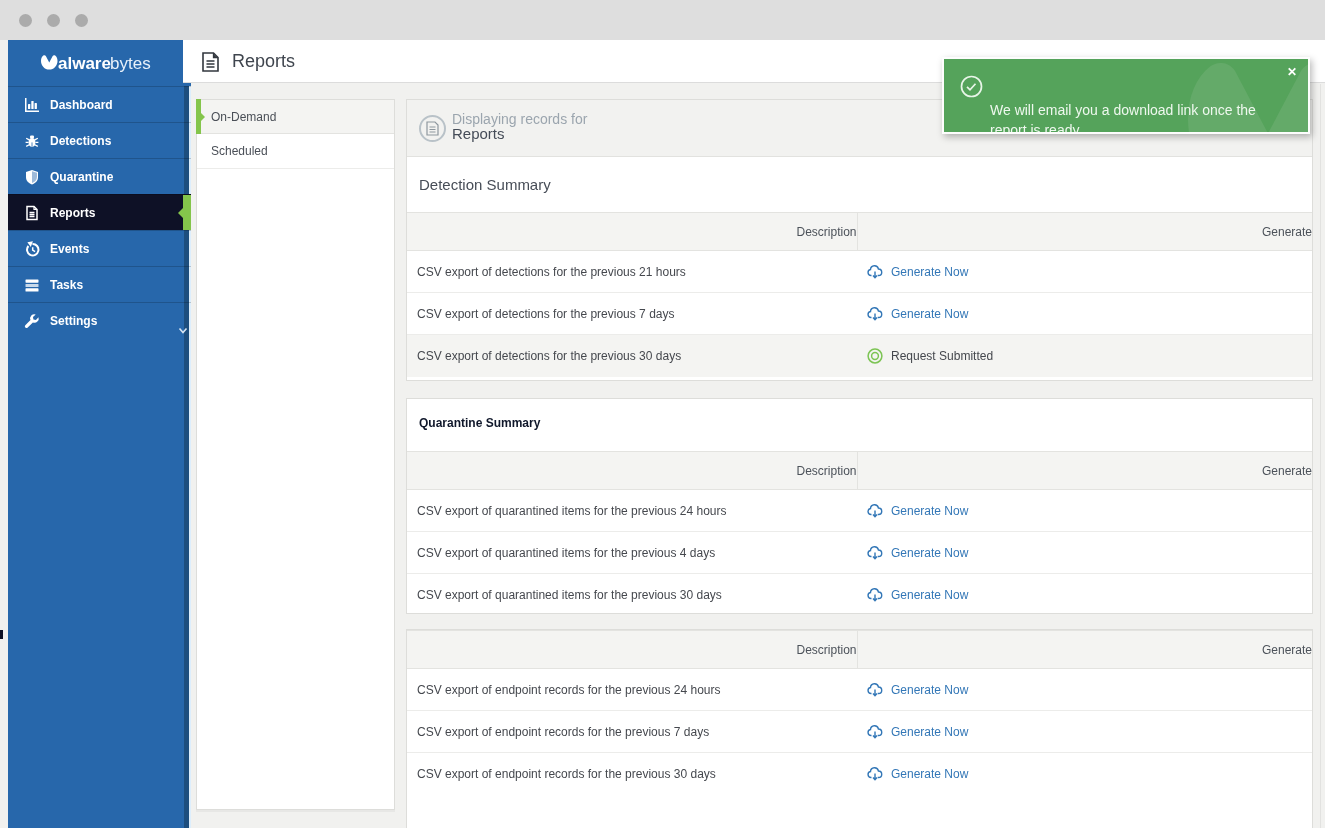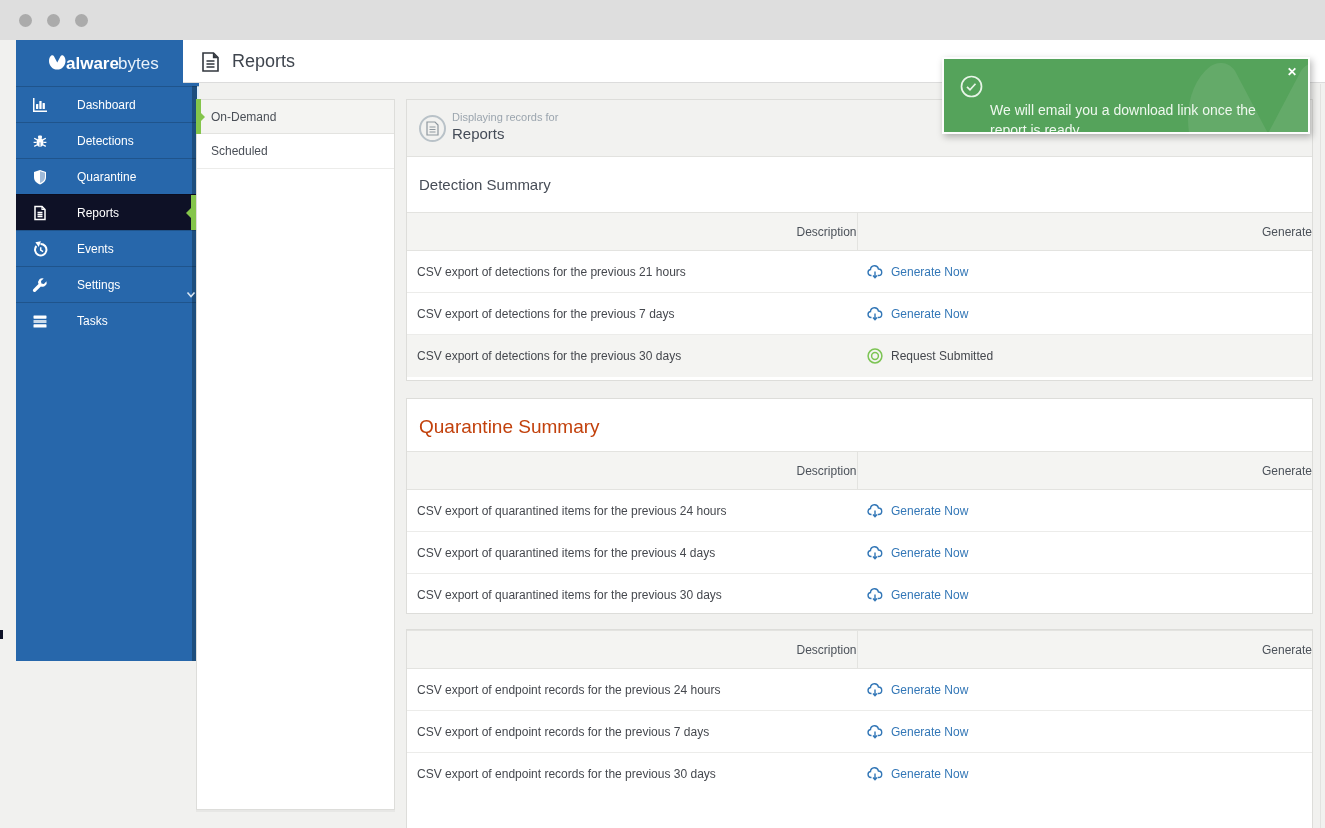--- a/index.html
+++ b/index.html
@@ -1,25 +1,25 @@
 <!DOCTYPE html>
 <html><head>
 <meta charset="utf-8">
 <style>
 * { margin:0; padding:0; box-sizing:border-box; }
 html,body { width:1325px; height:828px; overflow:hidden; background:#f1f1ef; font-family:"Liberation Sans",sans-serif; }
 .topbar { position:absolute; left:0; top:0; width:1325px; height:40px; background:#dedede; }
 .dot { position:absolute; top:14px; width:13px; height:13px; border-radius:50%; background:#ababab; }
 
-.sidebar { position:absolute; left:16px; top:40px; width:183px; height:621px; background:#2767ab; }
+.sidebar { position:absolute; left:8px; top:40px; width:183px; height:788px; background:#2767ab; }
 .sidestrip { position:absolute; right:2px; top:46px; bottom:0; width:5px; background:#1d4e7e; }
 .sideedge { position:absolute; right:0; top:46px; bottom:0; width:2px; background:#ddeefc; }
 .logo { height:46px; position:relative; }
 .menu { position:absolute; left:0; top:46px; width:183px; }
-.mi { position:relative; height:36px; line-height:36px; color:#fff; font-size:12px; font-weight:400; padding-left:61px; border-top:1px solid rgba(0,0,0,0.18); }
+.mi { position:relative; height:36px; line-height:36px; color:#fff; font-size:12px; font-weight:700; padding-left:42px; border-top:1px solid rgba(0,0,0,0.18); }
 .mi svg { position:absolute; left:16px; top:50%; margin-top:-8px; }
 .mi.active { background:#0e1126; }
 .greenbar { position:absolute; right:0; top:0; width:8px; height:100%; background:#84c54b; }
 .greenbar::before { content:""; position:absolute; left:-5px; top:50%; margin-top:-5px; border-top:5px solid transparent; border-bottom:5px solid transparent; border-right:5px solid #84c54b; }
 .chev { position:absolute; right:19px; top:0; width:10px; height:100%; } .chev svg { display:block; }
 .notch { position:absolute; left:0; top:630px; width:3px; height:9px; background:#0e1126; }
 
 .pagehead { position:absolute; left:183px; top:40px; width:1142px; height:43px; background:#fff; border-bottom:1px solid #dcdcdc; }
 
 .pagehead .t { position:absolute; left:49px; top:11px; font-size:18px; color:#3f454e; }
@@ -30,26 +30,26 @@
 .lp1 .gb::after { content:""; position:absolute; right:-4px; top:50%; margin-top:-4px; border-top:4px solid transparent; border-bottom:4px solid transparent; border-left:4px solid #84c54b; }
 .lp1 .tx, .lp2 .tx { position:absolute; left:14px; top:0; line-height:34px; font-size:12px; color:#4a4f57; }
 .lp2 { position:relative; height:35px; border-bottom:1px solid #ececea; }
 
 .card { position:absolute; left:406px; width:907px; background:#fff; border:1px solid #ddddda; }
 .card1 { top:99px; height:282px; }
 .card2 { top:398px; height:216px; }
 .card3 { top:629px; height:216px; }
 .cardhead { height:57px; background:#f2f2f0; border-bottom:1px solid #e2e2df; position:relative; }
 .cardhead .circ { position:absolute; left:12px; top:15px; width:27px; height:27px; border:2px solid #b9c2c8; border-radius:50%; }
-.cardhead .s1 { position:absolute; left:45px; top:11px; font-size:11px; color:#9ba5ae; }
+.cardhead .s1 { position:absolute; left:45px; top:11px; font-size:14px; color:#9ba5ae; }
 .cardhead .s2 { position:absolute; left:45px; top:25px; font-size:15px; color:#454c58; }
 .sect { height:55px; position:relative; }
 .sect .tt { position:absolute; left:12px; top:19px; font-size:15px; color:#474d57; }
 .sect2 { height:52px; position:relative; }
-.sect2 .tt { position:absolute; left:12px; top:17px; font-size:19px; color:#c2410c; }
+.sect2 .tt { position:absolute; left:12px; top:17px; font-size:12px; color:#0f172a;font-weight:bold; }
 table { border-collapse:collapse; width:100%; table-layout:fixed; }
 th { background:#f4f4f2; height:38px; text-align:right; font-weight:400; font-size:12px; color:#4c525a; padding-left:10px; border-top:1px solid #e3e3e0; border-bottom:1px solid #e3e3e0; }
 th.g { border-left:1px solid #e3e3e0;margin-top:33px; }
 td { height:42px; font-size:12px; color:#45484e; padding-left:10px; border-bottom:1px solid #ececea; }
 tr.alt td { background:#f4f4f2; }
 tr:last-child td { border-bottom:none; }
 td.g .lnk { color:#3377b7; vertical-align:middle; }
 td.g svg { vertical-align:middle; margin-right:8px; }
 .rs { color:#44474d; vertical-align:middle; }
 
@@ -98,31 +98,31 @@
           <path d="M3 1.5h7l3 3v10H3z" stroke-width="1.5"></path>
           <path d="M10 1.5v3h3" stroke-width="1.2"></path>
           <path d="M5.5 7.5h5M5.5 9.5h5M5.5 11.5h5" stroke-width="1.4"></path>
         </svg>Reports</div>
     <div class="mi"><svg width="17" height="17" viewBox="0 0 17 17" fill="none" stroke="#fff">
           <path d="M4.4 5A5.7 5.7 0 1 0 8.5 3" stroke-width="2"></path>
           <path d="M8.9 0.2L3.4 1.2 6.8 6z" fill="#fff" stroke="none"></path>
           <path d="M8.7 6.2v3l2.4 1.5" stroke-width="1.5"></path>
         </svg>Events</div>
     <div class="mi"><svg width="16" height="16" viewBox="0 0 16 16" fill="#fff">
+          <rect x="1.5" y="2.5" width="13" height="3.2" rx="0.6"></rect>
+          <rect x="1.5" y="6.9" width="13" height="3.2" rx="0.6" opacity="0.75"></rect>
+          <rect x="1.5" y="11.3" width="13" height="3.2" rx="0.6"></rect>
+        </svg>Tasks</div>
+    <div class="mi"><svg width="16" height="16" viewBox="0 0 16 16" fill="#fff">
           <path d="M14.5 4.2a4.2 4.2 0 0 1-5.6 5.2l-5.2 5.2a1.7 1.7 0 0 1-2.4-2.4l5.2-5.2a4.2 4.2 0 0 1 5.2-5.6L9 4.1l0.4 2.5L11.9 7z"></path>
         </svg>Settings<span class="chev">
           <svg width="10" height="36" viewBox="0 0 10 36">
             <path d="M1.5 15.5l3.5 4 3.5-4" stroke="#d8e5f2" stroke-width="1.6" fill="none"></path>
           </svg>
         </span></div>
-    <div class="mi"><svg width="16" height="16" viewBox="0 0 16 16" fill="#fff">
-          <rect x="1.5" y="2.5" width="13" height="3.2" rx="0.6"></rect>
-          <rect x="1.5" y="6.9" width="13" height="3.2" rx="0.6" opacity="0.75"></rect>
-          <rect x="1.5" y="11.3" width="13" height="3.2" rx="0.6"></rect>
-        </svg>Tasks</div>
   </div>
 </div>
 <div class="notch"></div>
 <div style="position:absolute;left:1320px;top:84px;width:1px;height:744px;background:#e2e2e0"></div>
 
 <div class="pagehead">
   <svg width="17" height="20" viewBox="0 0 17 20" fill="none" stroke="#32373e" style="position:absolute;left:19px;top:12px">
       <path d="M1 1h10.5l4.5 4.5V19H1z" stroke-width="1.6"></path>
       <path d="M11 1.5l4.5 4.5H11z" fill="#32373e" stroke="none"></path>
       <path d="M11.5 1v4.5H16" stroke-width="1.3"></path>

